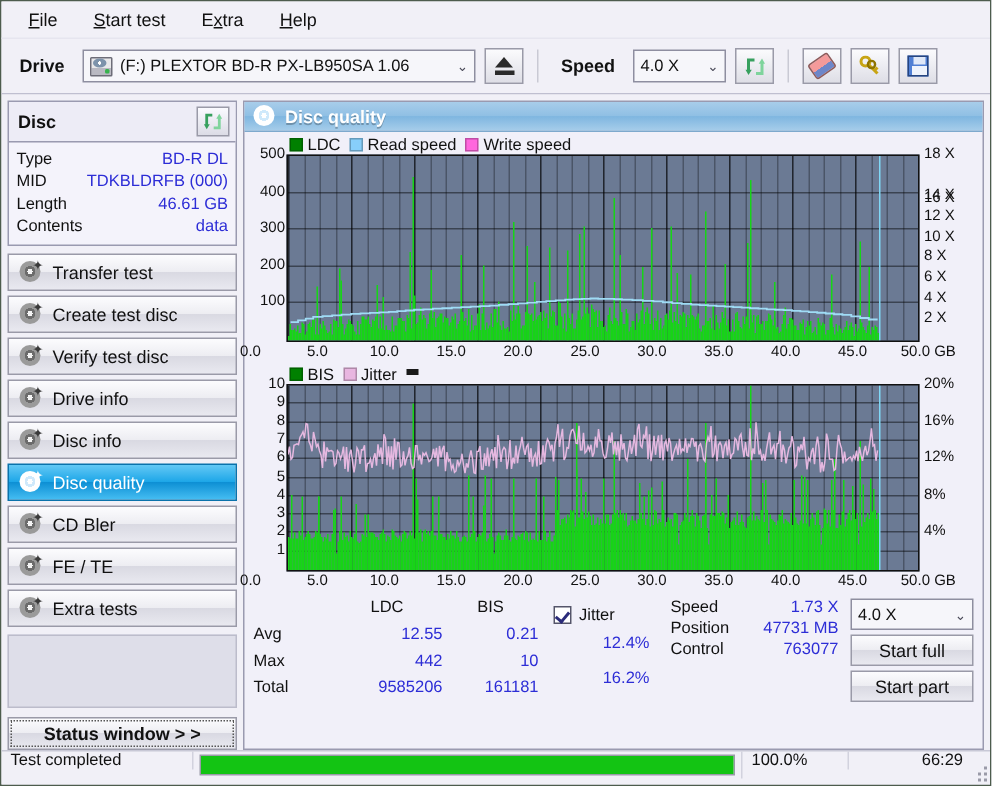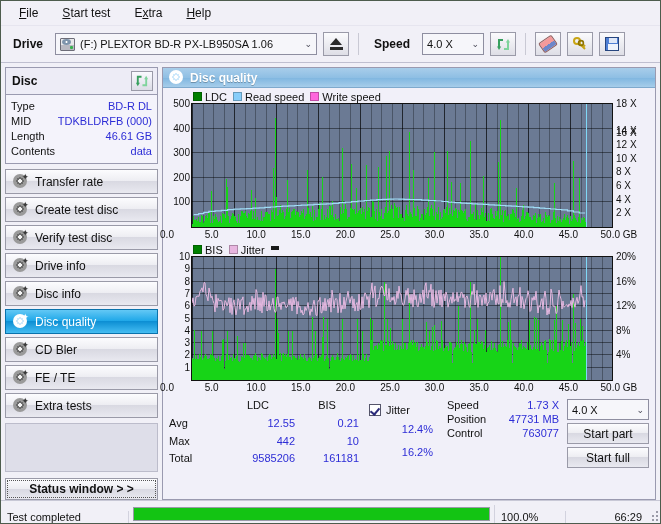--- a/index.html
+++ b/index.html
@@ -179,21 +179,21 @@
   .spcol{display:grid;grid-template-columns:50px 62px;row-gap:2px;margin-left:8px;align-content:start;}
   .spcol .v{color:#2d2dd6;text-align:right;}
   .btncol{margin-left:8px;display:flex;flex-direction:column;gap:3px;width:86px;}
   .pbtn{
     height:21px;border:1px solid #9a9aa8;box-sizing:border-box;
     background:linear-gradient(180deg,#fcfcfe 0%,#ededf2 48%,#d9d9e2 50%,#e9e9f0 100%);
     display:flex;align-items:center;justify-content:center;font-size:12px;color:#111;
   }
   
   .statusbar{
-    height:22px;flex:0 0 auto;display:flex;align-items:flex-end;
+    height:22px;flex:0 0 auto;display:flex;align-items:flex-start;
     background:#f1f0f7;border-top:1px solid #c8c8d6;
   }
   .sb-cell{display:flex;align-items:center;padding:0 6px;font-size:11px;color:#111;border-right:1px solid #d2d2de;}
   .sb-msg{width:115px;}
   .sb-prog{flex:1 1 auto;display:flex;align-items:center;padding:2px 4px;}
   .pbar{flex:1 1 auto;height:14px;background:#ffffff;border:1px solid #9a9aa8;box-sizing:border-box;}
   .pbar i{display:block;height:100%;background:#13c413;}
   .sb-pct{width:58px;justify-content:flex-start;}
   .sb-time{width:70px;justify-content:flex-end;border-right:none;}
   .grip{width:12px;align-self:flex-end;height:12px;position:relative;}
@@ -291,21 +291,21 @@
           </div>
         </div>
       </div>
 
       <div class="navlist">
         <div class="navbtn">
           <span class="nav-ic">
               <span class="disc"></span>
               <span class="spark">✦</span>
             </span>
-          <span>Transfer rate</span>
+          <span>Transfer test</span>
         </div>
         <div class="navbtn">
           <span class="nav-ic">
               <span class="disc"></span>
               <span class="spark">✦</span>
             </span>
           <span>Create test disc</span>
         </div>
         <div class="navbtn">
           <span class="nav-ic">
@@ -1472,22 +1472,22 @@
           <div class="v">47731 MB</div>
           <div>Control</div>
           <div class="v">763077</div>
         </div>
 
         <div class="btncol">
           <div class="combo" style="height:21px;">
             <span>4.0 X</span>
             <span class="caret">⌄</span>
           </div>
+          <div class="pbtn">Start full</div>
           <div class="pbtn">Start part</div>
-          <div class="pbtn">Start full</div>
         </div>
       </div>
 
     </div>
   </div>
 
   <div class="statusbar">
     <div class="sb-cell sb-msg">Test completed</div>
     <div class="sb-cell sb-prog">
       <div class="pbar">

